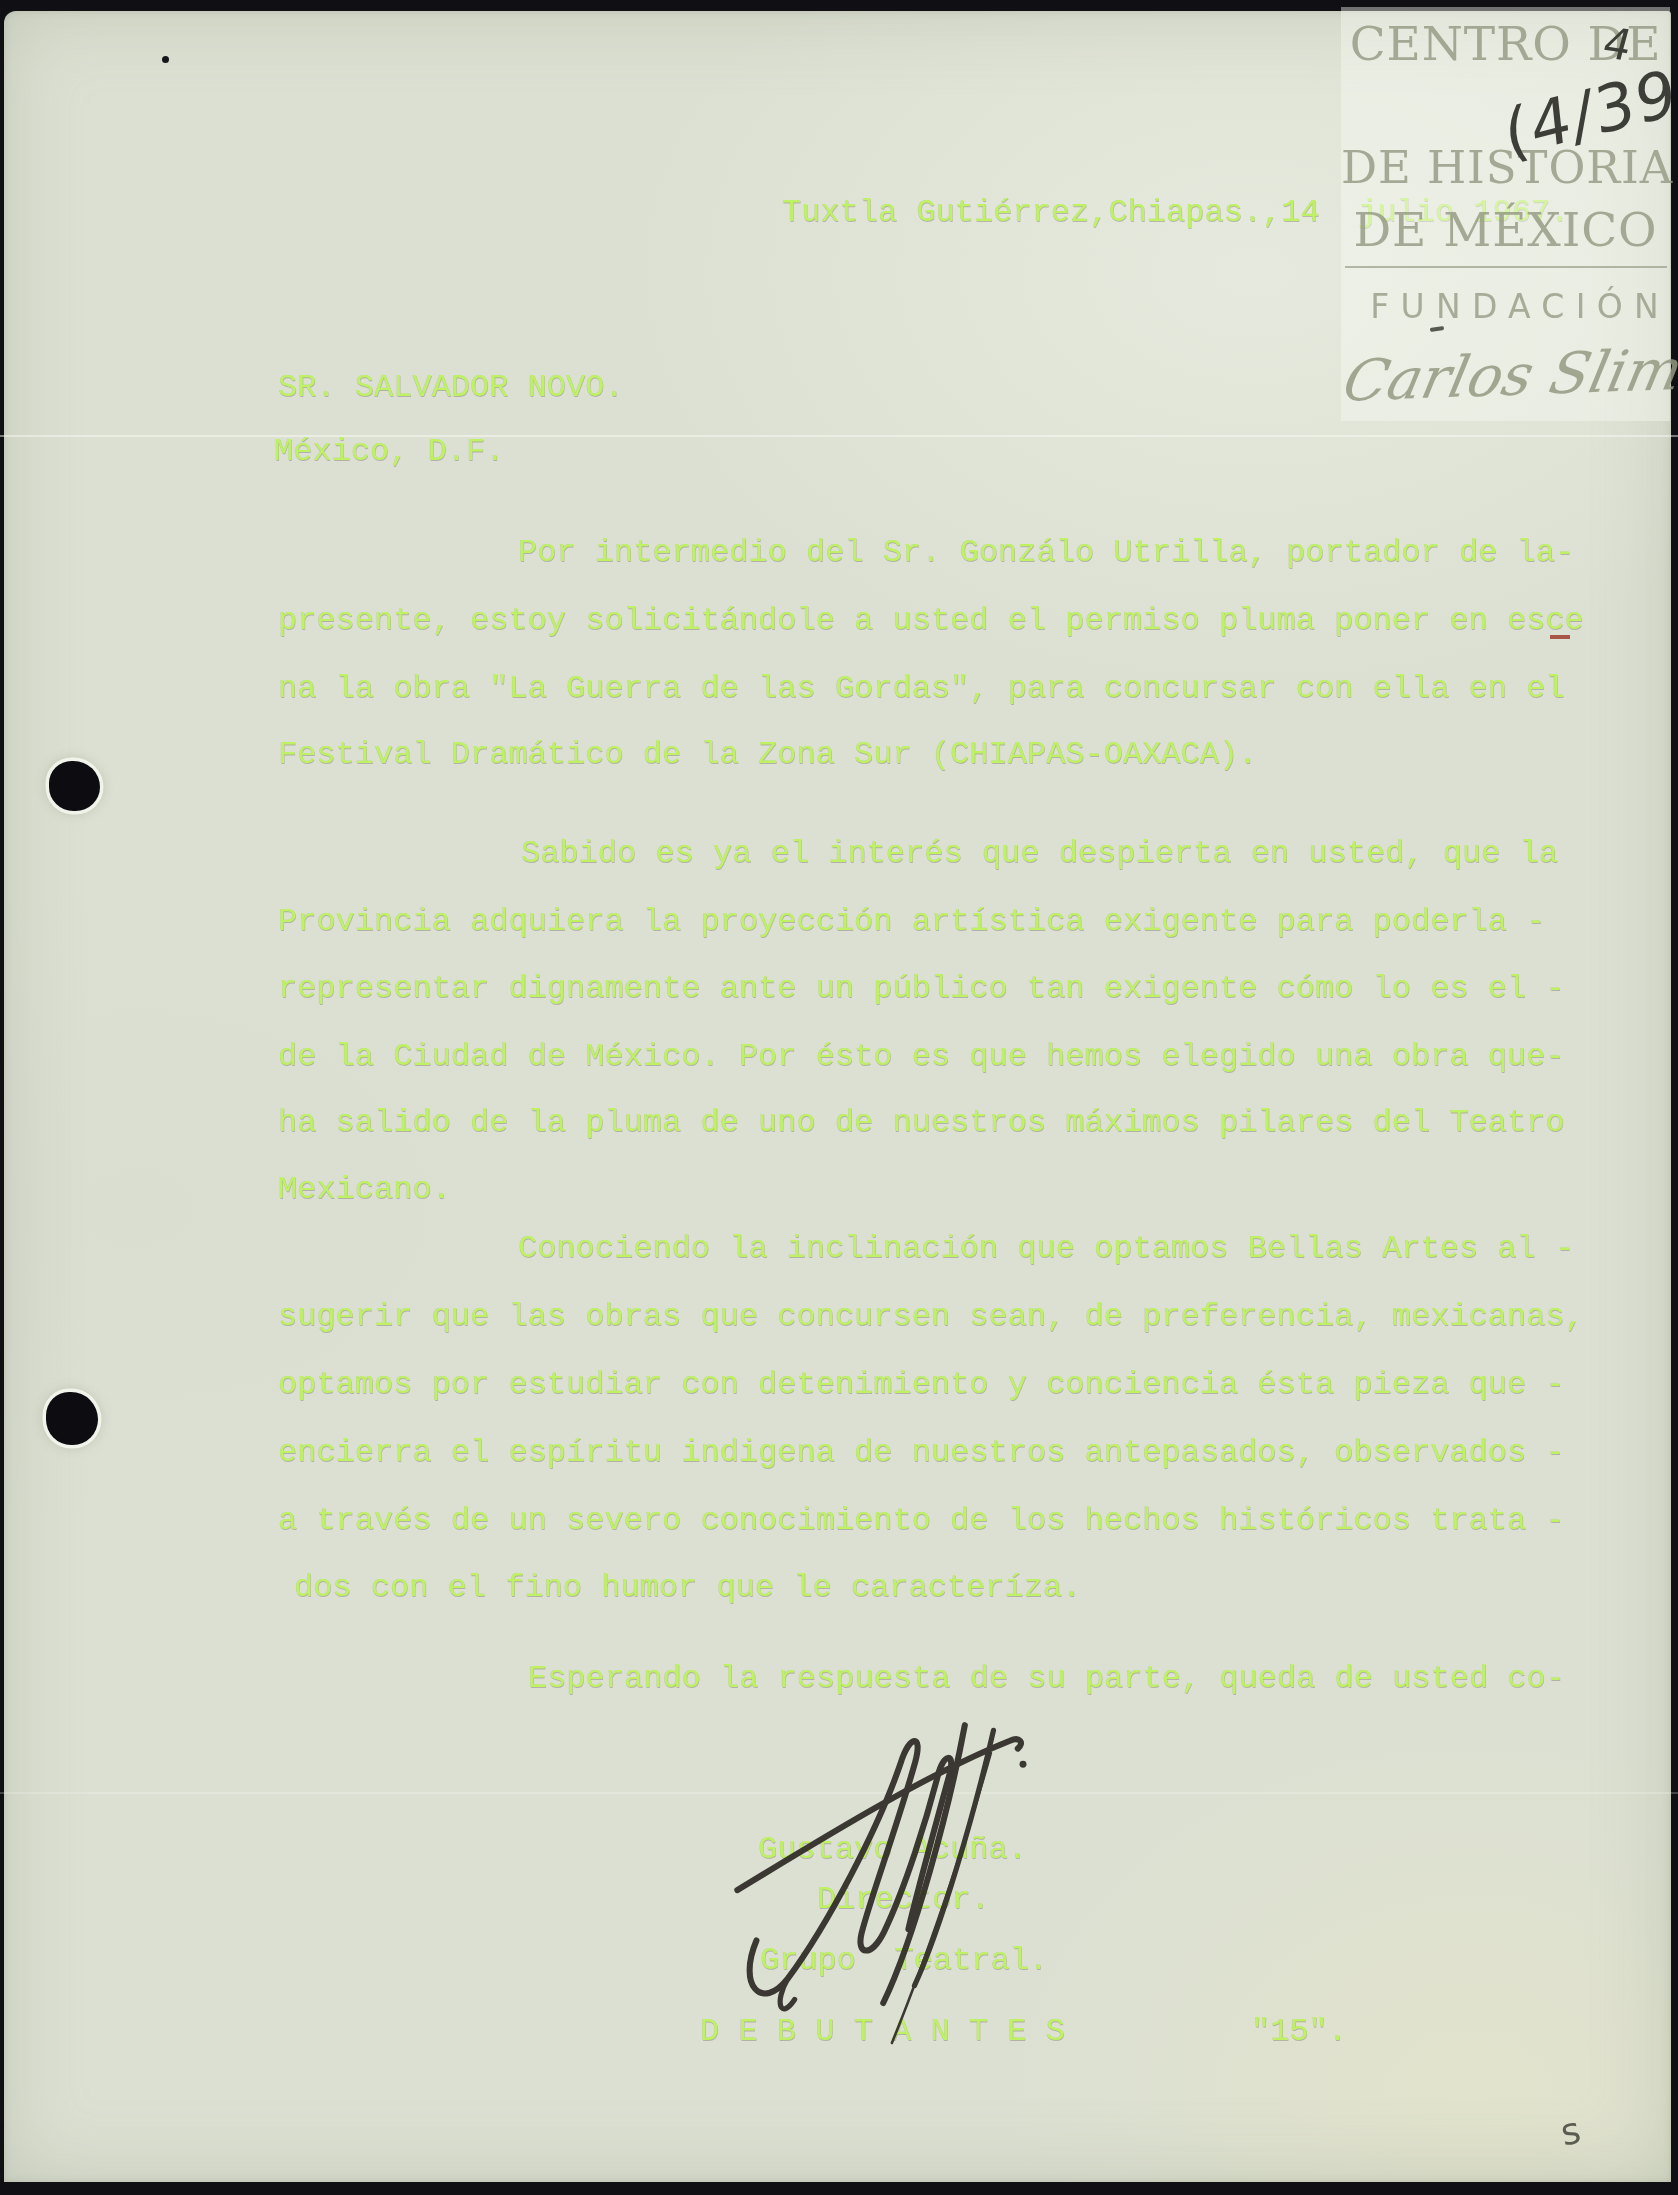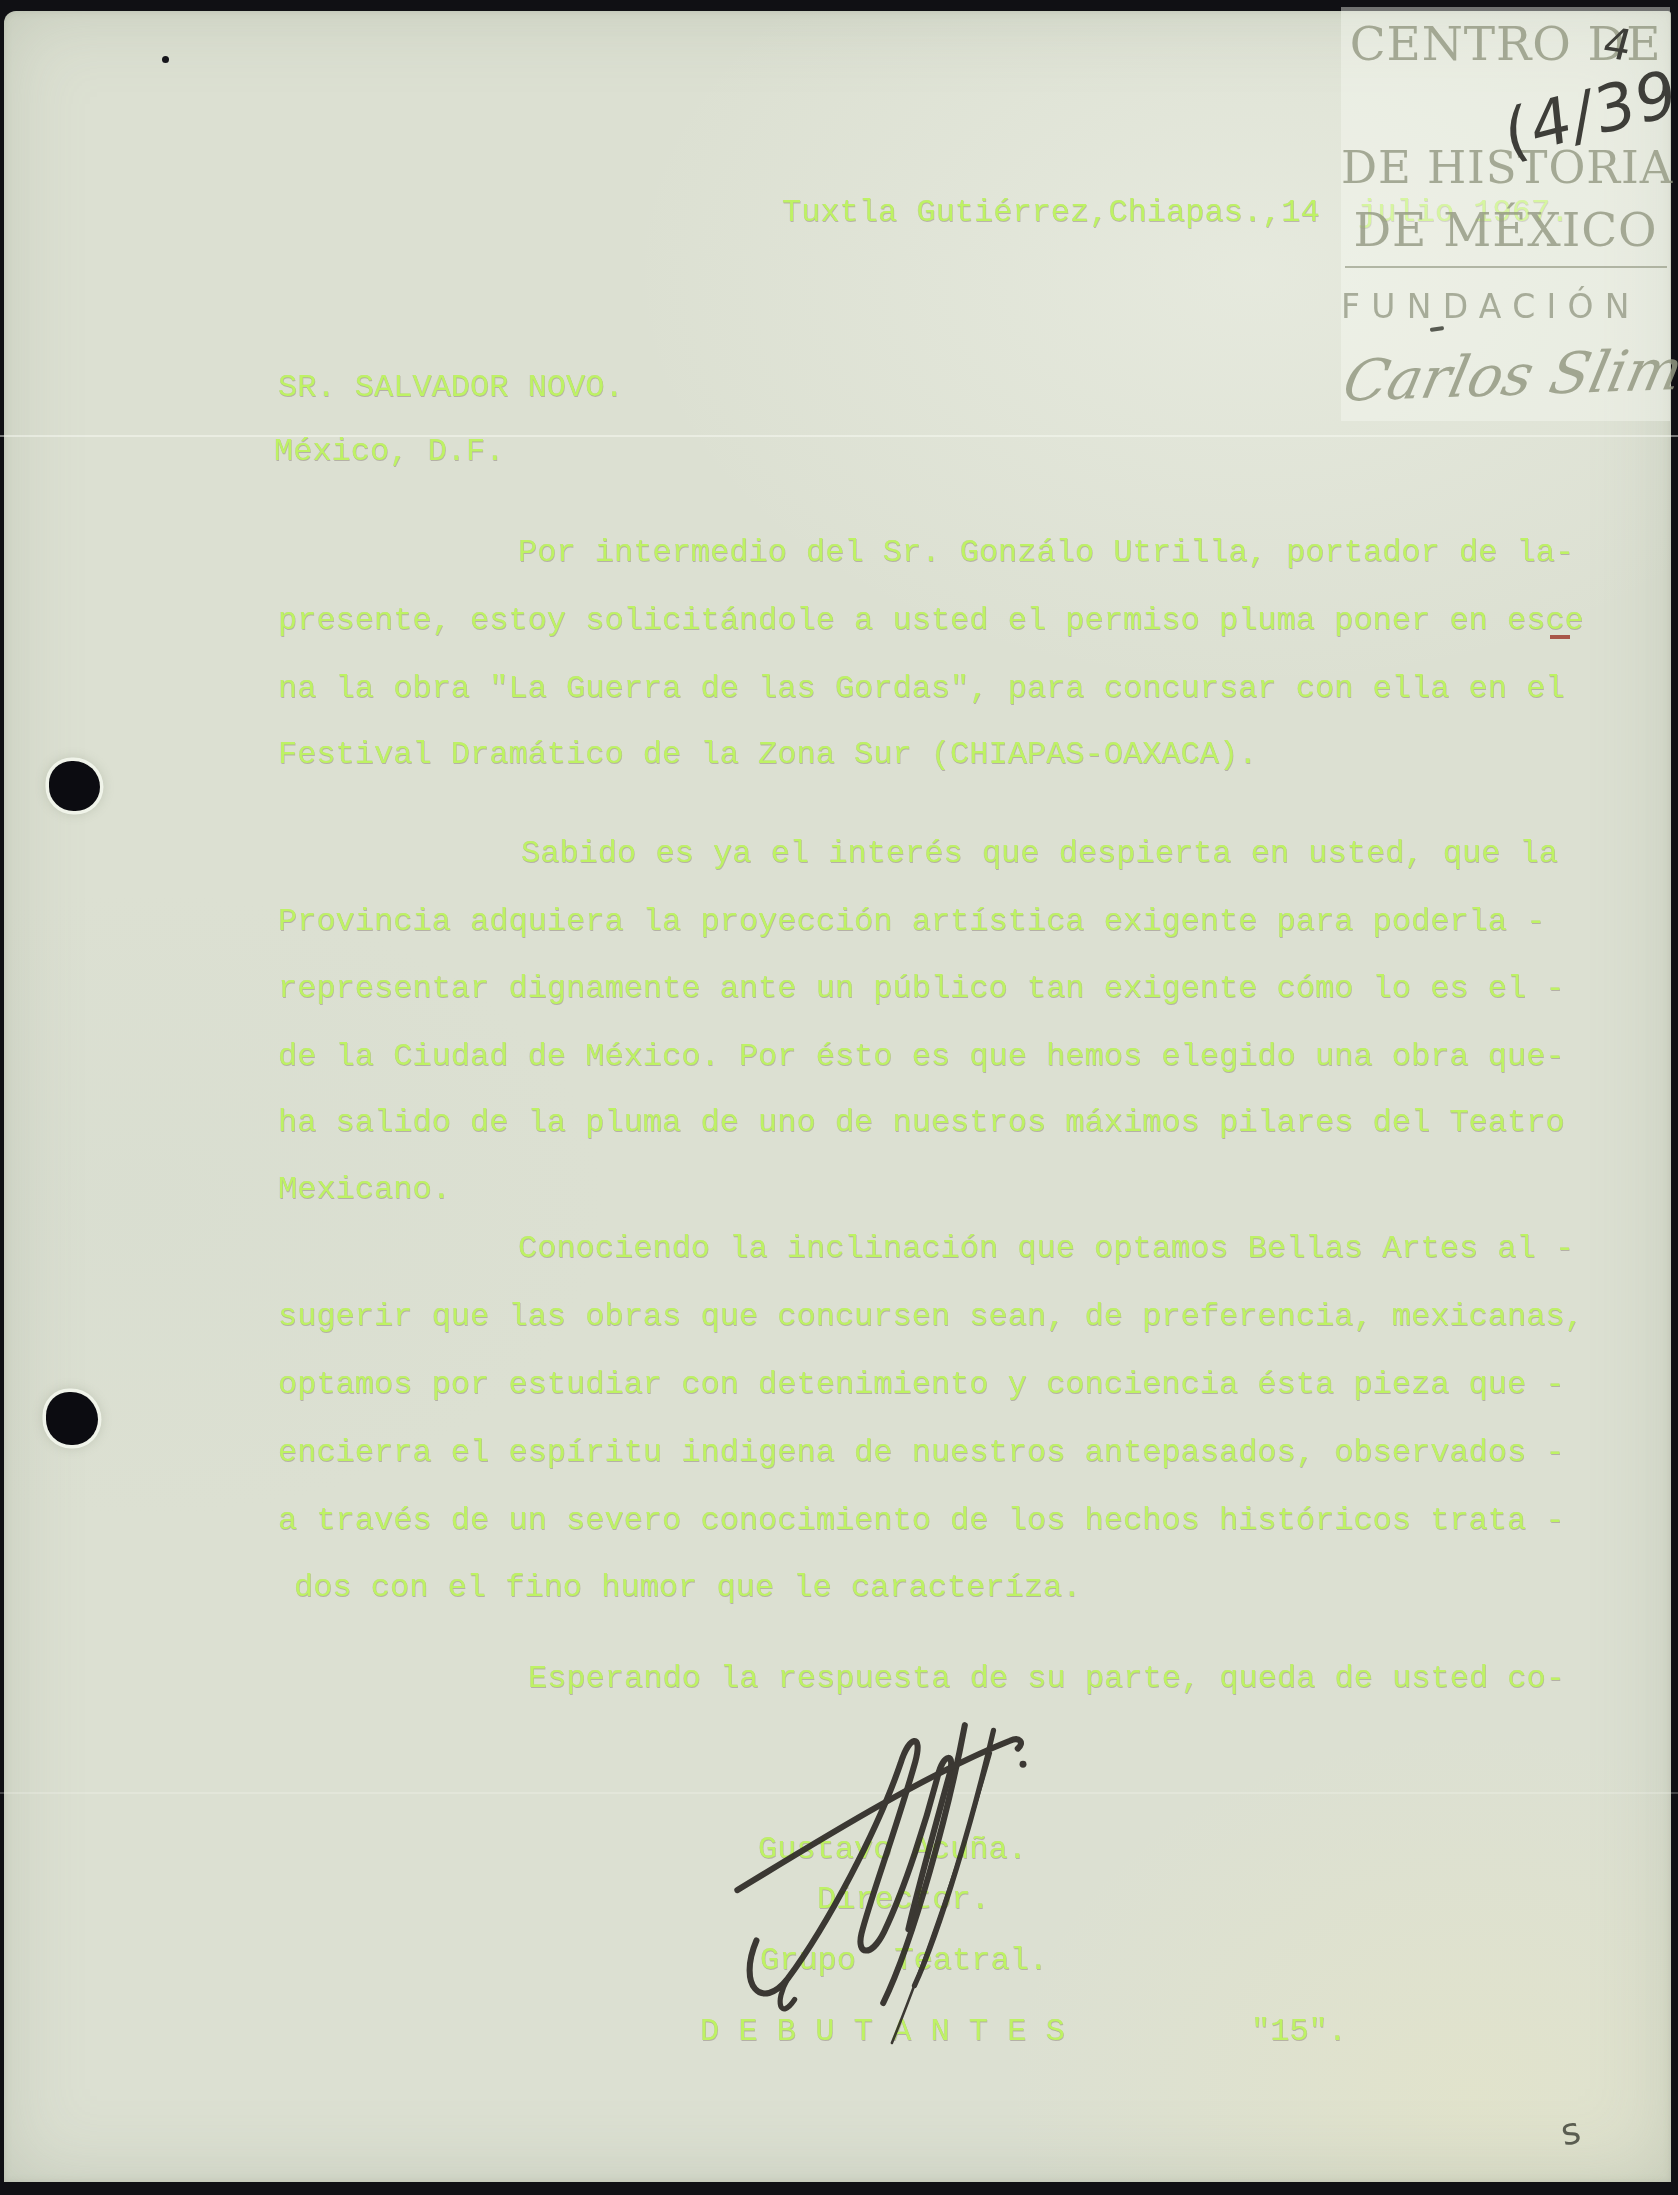--- a/index.html
+++ b/index.html
@@ -23,21 +23,21 @@
   .punch{position:absolute;border-radius:46% 54% 50% 50%;background:#0c0c11;z-index:9;
          box-shadow:0 0 0 3.5px rgba(246,249,240,.85), 0 0 8.7px 5.2px rgba(150,158,140,.25);}
   .speck{position:absolute;background:#15151a;border-radius:50%;z-index:9;}
   
   #wm{position:absolute;left:1341px;top:7px;width:329px;height:414px;
       background:rgba(248,250,243,.42);z-index:8;}
   .wm-serif{position:absolute;left:0;width:100%;text-align:center;
       font-family:"DejaVu Serif","Liberation Serif",serif;color:rgba(146,151,129,.8);
       font-size:47px;letter-spacing:0.9px;white-space:nowrap;}
   #wm-divider{position:absolute;left:3.5px;top:259px;width:322px;height:1.7px;background:rgba(146,151,129,.65);}
-  #wm-foundation{position:absolute;left:0;top:280px;width:100%;text-align:left;
+  #wm-foundation{position:absolute;left:0;top:280px;width:100%;text-align:right;
       font-family:"DejaVu Sans","Liberation Sans",sans-serif;color:rgba(155,160,140,.85);
       font-size:33px;letter-spacing:11.3px;white-space:nowrap;}
   #wm-signature{position:absolute;left:5.2px;top:335px;width:100%;text-align:center;
       font-family:"DejaVu Serif","Liberation Serif",serif;font-style:italic;
       font-size:57px;color:rgba(148,153,131,.85);transform:skewX(-14deg) rotate(-2deg);white-space:nowrap;}
   
   .hand{position:absolute;font-family:"DejaVu Sans","Liberation Sans",sans-serif;
         color:#3e3e39;z-index:12;white-space:nowrap;}
   #anno-pagenum{left:1604px;top:19px;font-size:43px;transform:rotate(9deg) skewX(-6deg);}
   #anno-folio{left:1502px;top:73px;font-size:64px;transform:rotate(-14deg) skewX(-8deg);letter-spacing:1.7px;}

